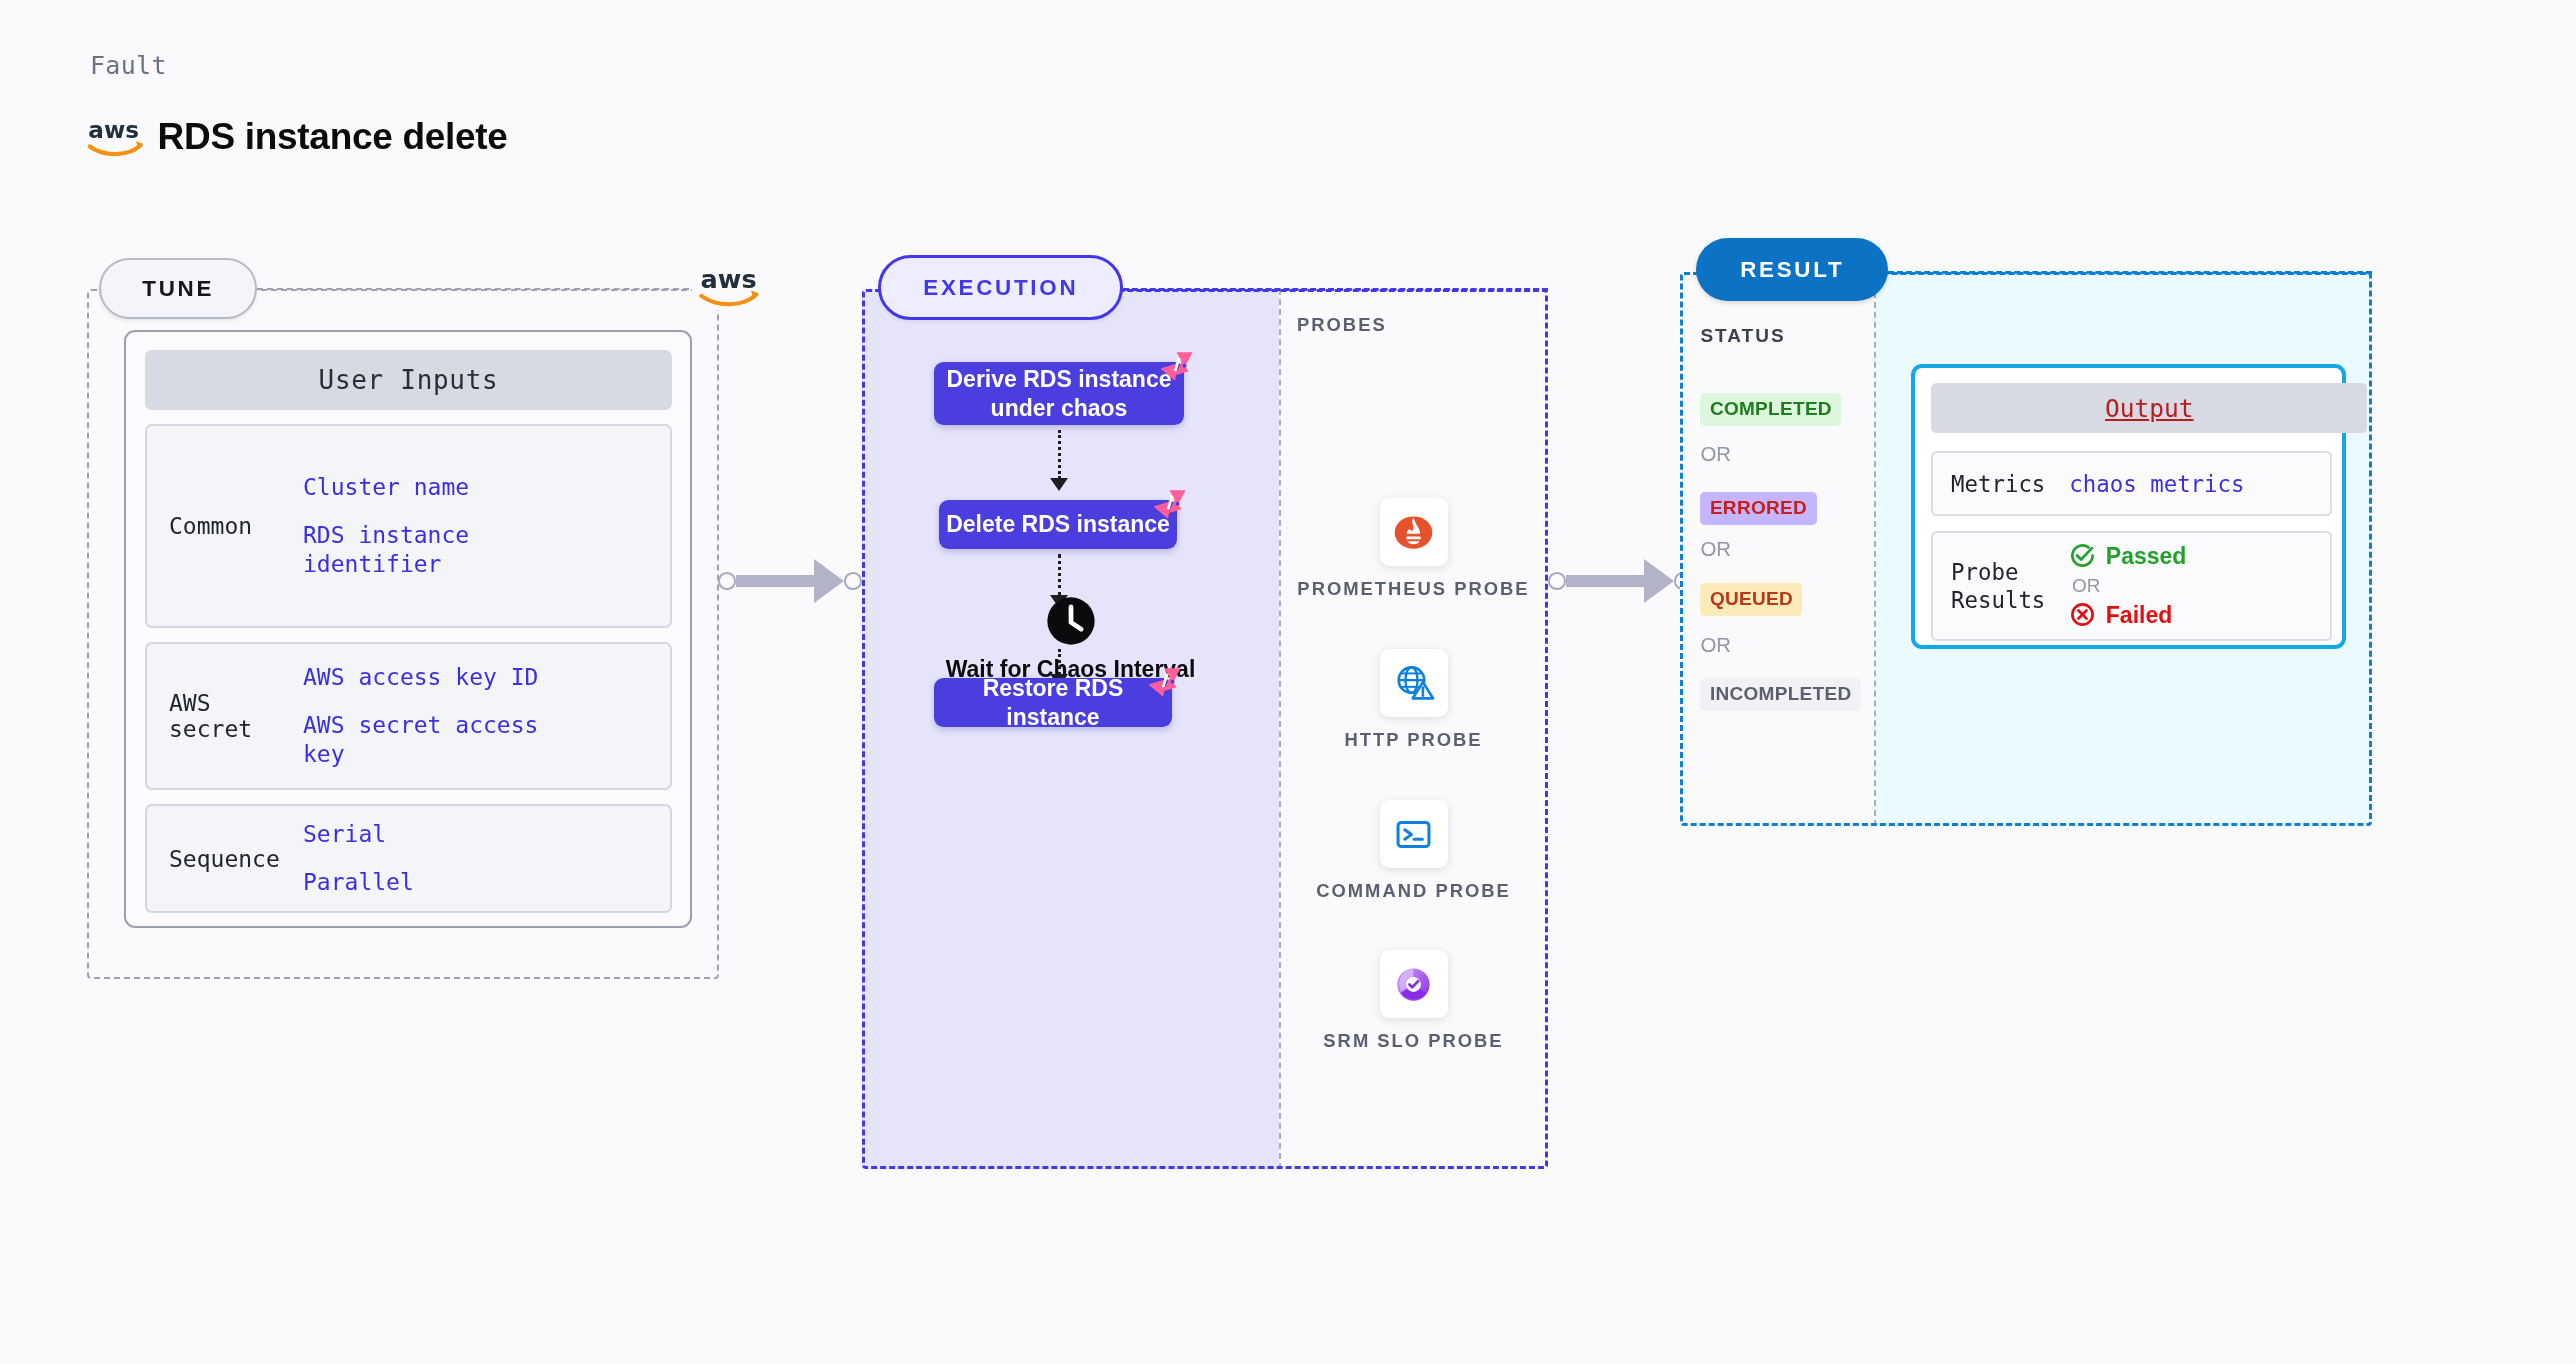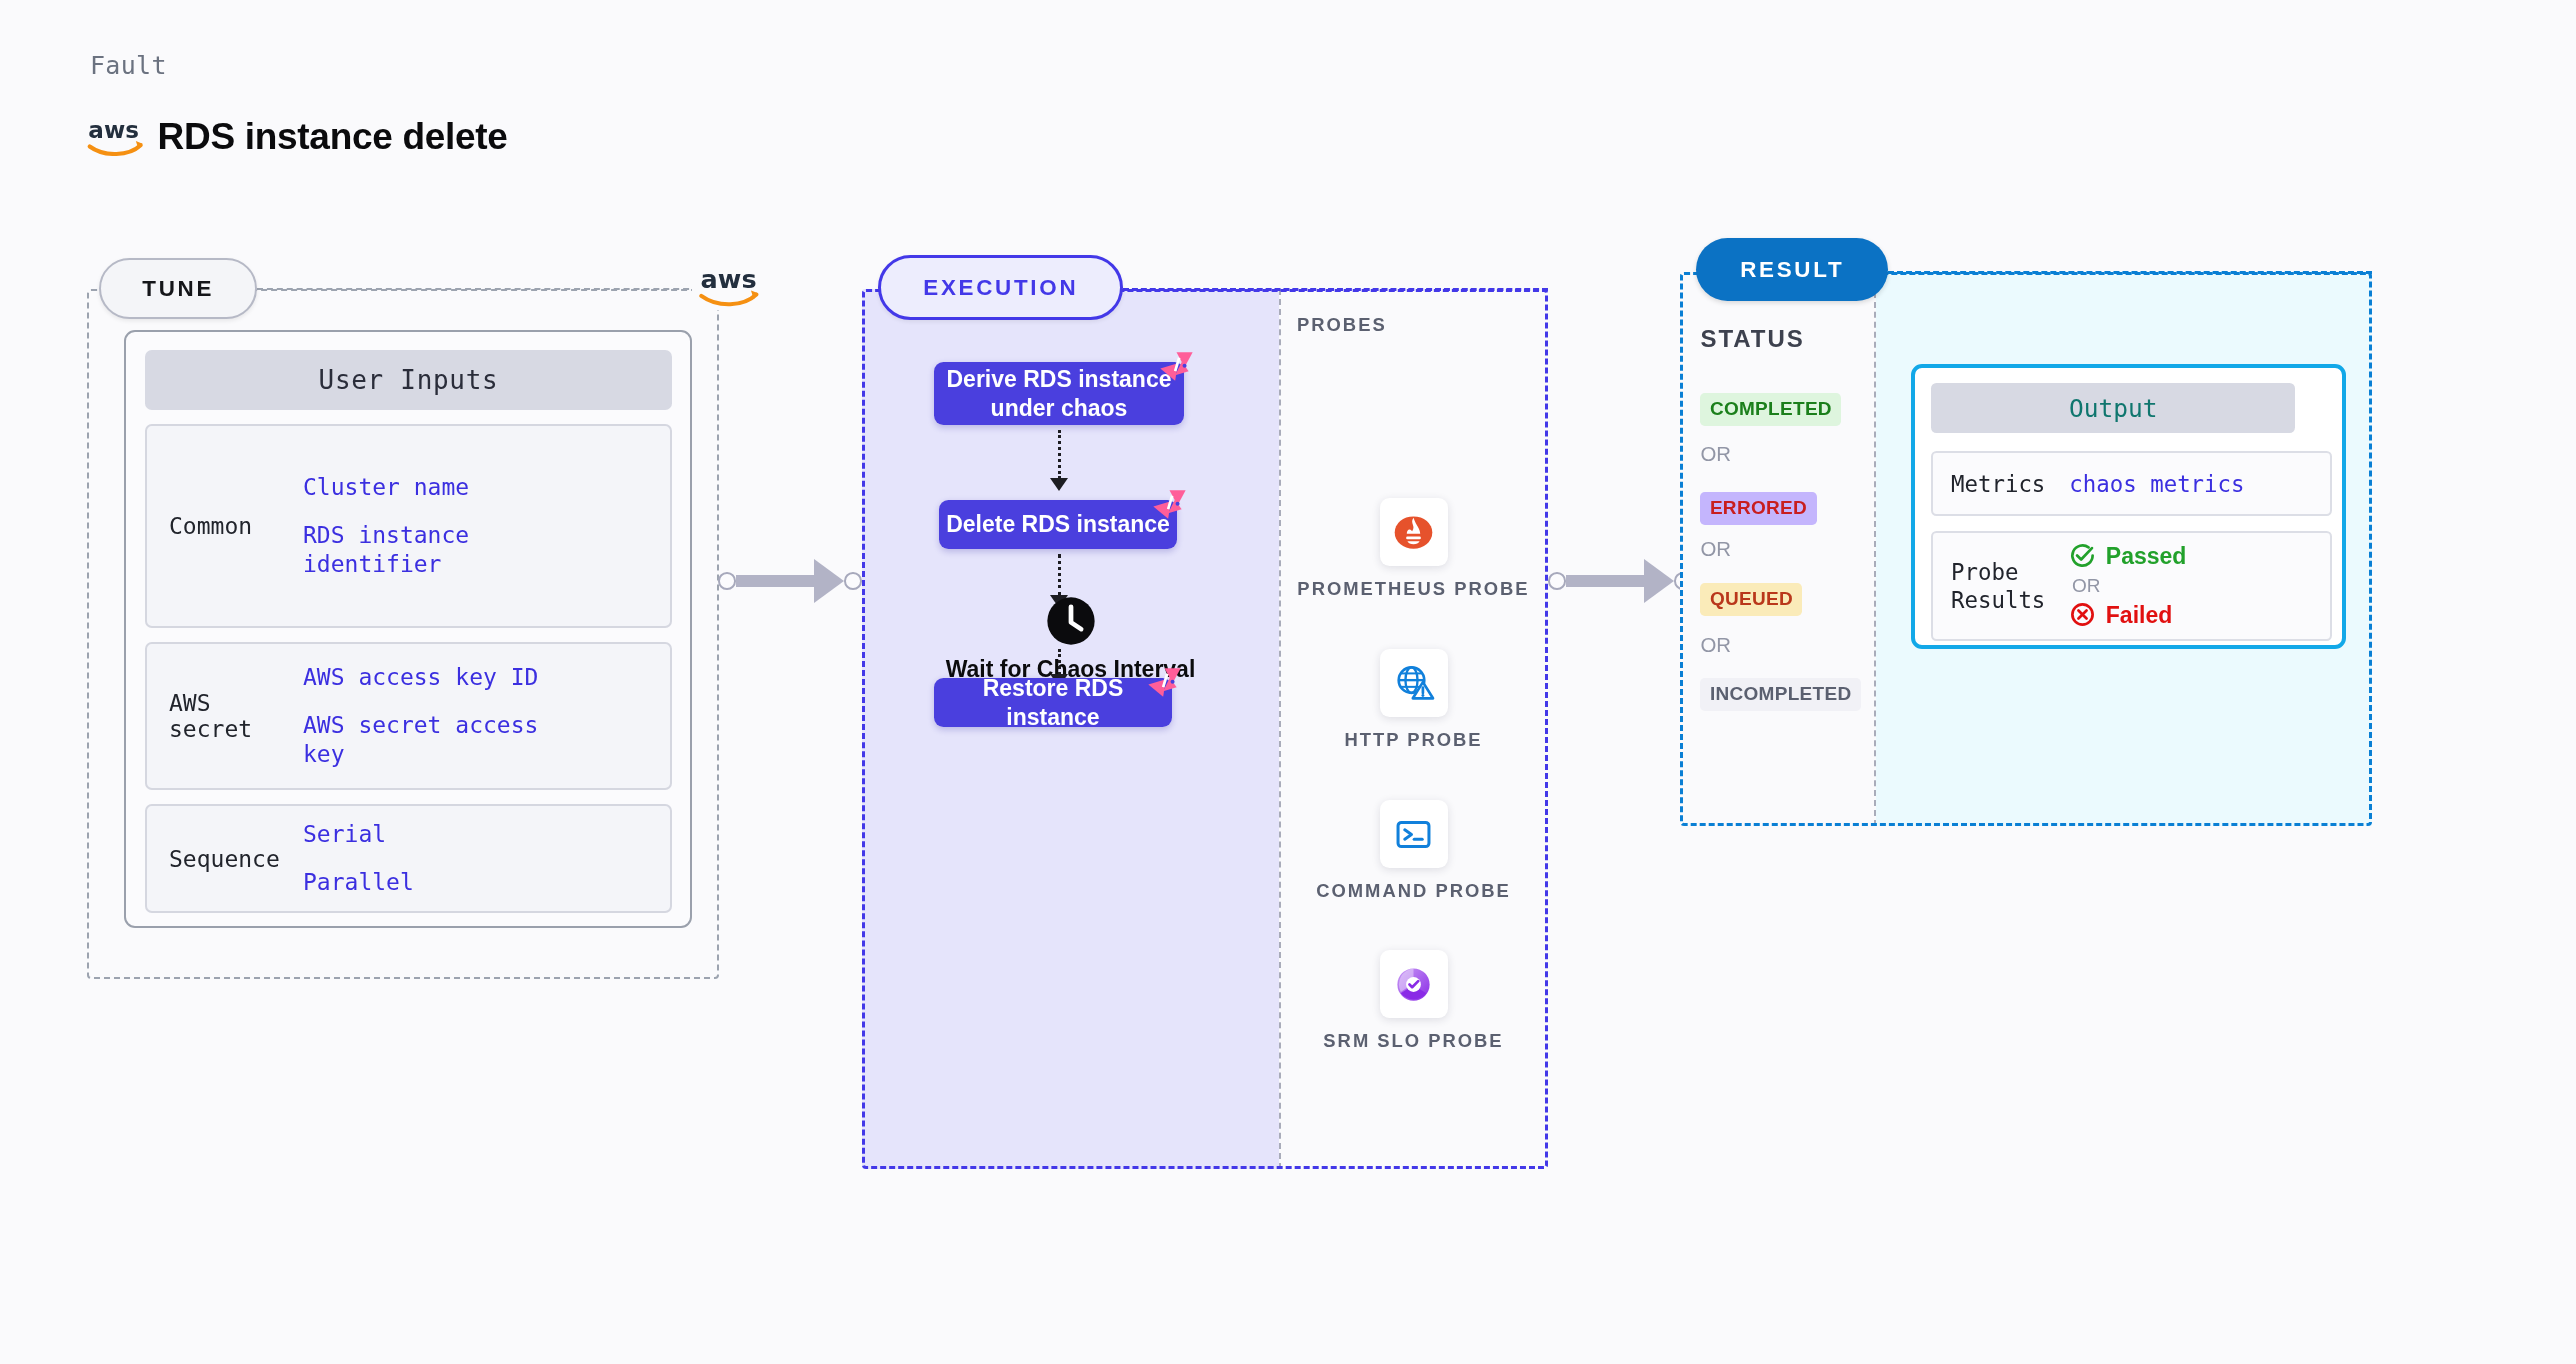--- a/index.html
+++ b/index.html
@@ -201,21 +201,21 @@
     position: absolute; left: 0; top: 0; width: 196px; height: 100%;
     background: #FAFAFC; border-right: 2px dashed #A9ACBA;
   }
   .output-fill {
     position: absolute; left: 196px; top: 0; width: 496px; height: 100%;
     background: #EBFAFE;
   }
 
   .status-title {
     position: absolute; left: 20.4px; top: 53px;
-    font-size: 24px; font-weight: 700; letter-spacing: 2px; color: #3D414E;
+    font-size: 19px; font-weight: 700; letter-spacing: 2px; color: #3D414E;
   }
   .badge {
     position: absolute; left: 20.4px;
     padding: 5.4px 9.5px; border-radius: 4.8px;
     font-size: 19px; font-weight: 700; letter-spacing: 0.3px;
   }
   .orlbl {
     position: absolute; left: 20.4px;
     font-size: 20.4px; color: #9296A6;
   }
@@ -225,25 +225,25 @@
   #or-2          { top: 266px; }
   #b-queued      { top: 311px; background:#FAEBB9; color:#B9371B; }
   #or-3          { top: 362px; }
   #b-incompleted { top: 406px; background:#F1F1F6; color:#5B6070; }
 
   .output-card {
     position: absolute; left: 231px; top: 92px; width: 435px; height: 285px;
     background: #fff; border: 4.1px solid #12A8E8; border-radius: 11px;
   }
   .out-title {
-    position: absolute; left: 16.3px; top: 15px; width: 364px; height: 50px;
+    position: absolute; left: 16.3px; top: 15px; width: 436px; height: 50px;
     background: #D7D9E3; border-radius: 5.4px;
     display: flex; align-items: center; justify-content: center;
     font-family: "DejaVu Sans Mono", monospace;
-    font-size: 24.5px; color: #0f766e;
+    font-size: 24.5px; color: #b91c1c; text-decoration: underline;
   }
   .out-row {
     position: absolute; left: 16.3px; width: 401px;
     background: #FBFBFD; border: 2px solid #DCDEE6; border-radius: 5.4px;
     display: flex; align-items: center;
   }
   #out-metrics { top: 83px; height: 65px; }
   #out-probes  { top: 163px; height: 110px; }
   .out-lbl {
     width: 136px; padding-left: 17.7px;

